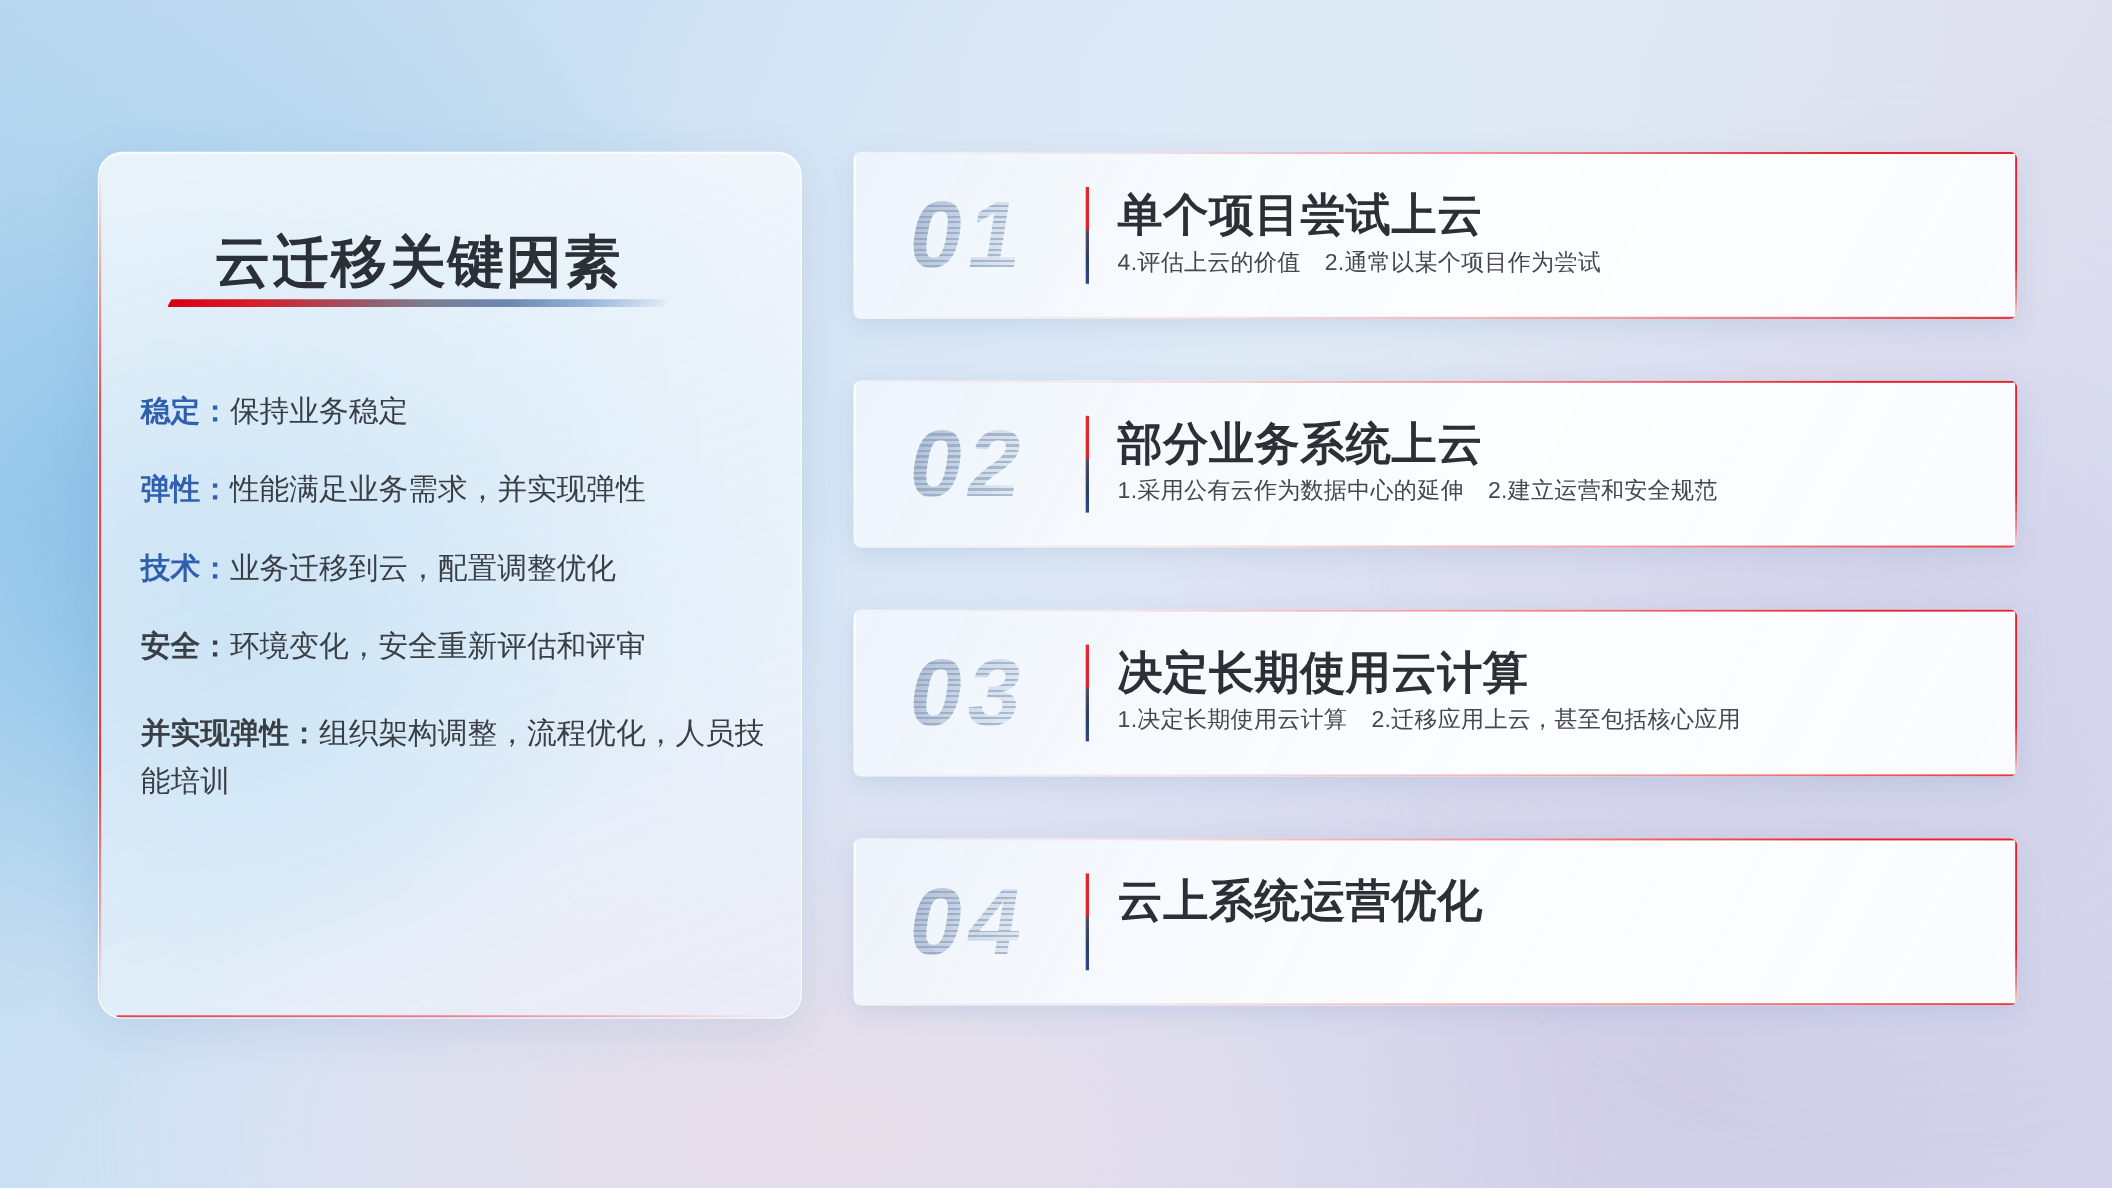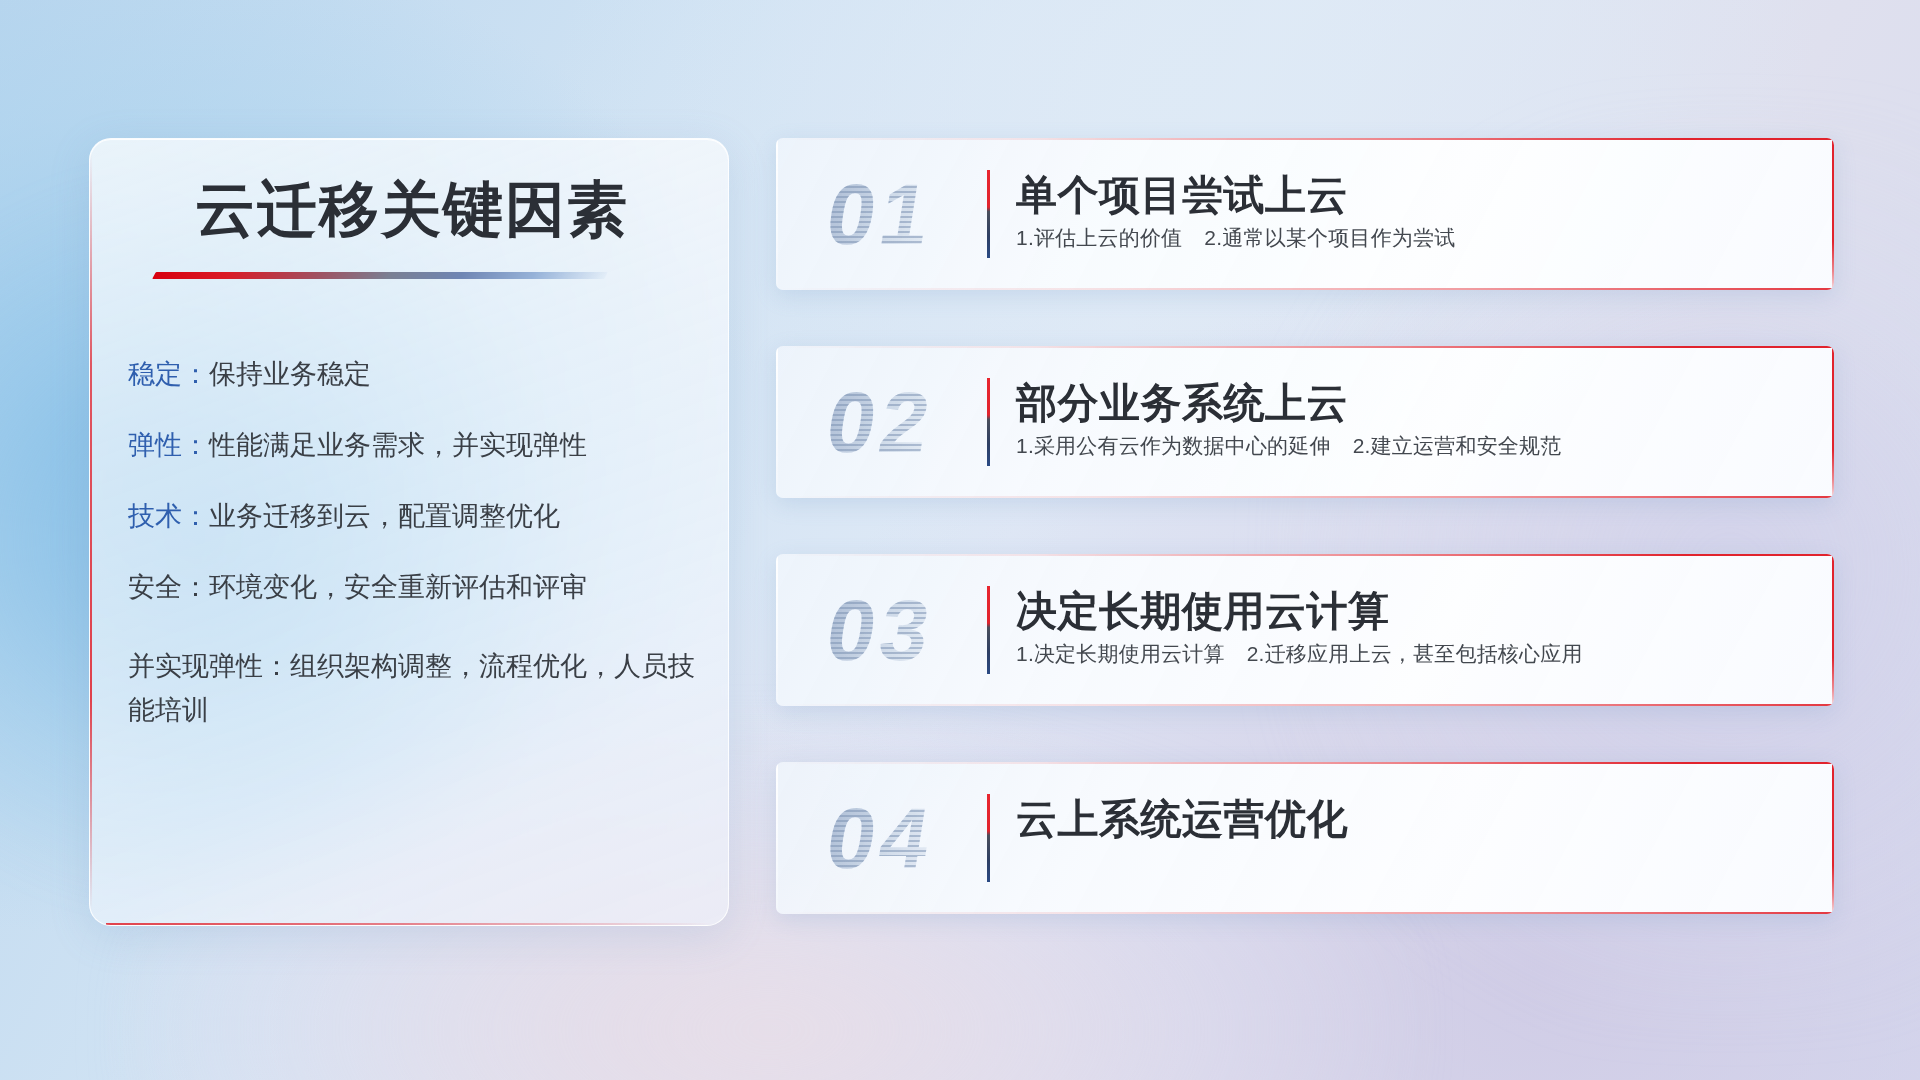--- a/index.html
+++ b/index.html
@@ -72,22 +72,22 @@
   #left-panel-accent-bottom {
     position: absolute;
     left: 16px; right: 16px; bottom: 0;
     height: 2px;
     background: linear-gradient(90deg, rgba(225,35,45,0.85) 0%, rgba(225,35,45,0.55) 48%, rgba(225,35,45,0) 100%);
   }
 
   #panel-title {
     position: absolute;
     left: 105px;
-    top: 31px;
-    font-size: 60px;
+    top: 65px;
+    font-size: 51px;
     font-weight: bold;
     letter-spacing: 2px;
     color: #2b2f36;
     white-space: nowrap;
   }
   #panel-title-underline {
     position: absolute;
     left: 64px;
     top: 133px;
     width: 452px;
@@ -106,21 +106,21 @@
   .panel-row {
     font-size: 27px;
     line-height: 1.0;
     margin-bottom: 44px;
     white-space: nowrap;
     color: #3a3f46;
   }
   .panel-row:last-child { margin-bottom: 0; }
   .panel-label {
     color: #2f5fae;
-    font-weight: 400;
+    font-weight: 700;
   }
   .panel-label.neutral { color: #3a3f46; }
   .panel-text { color: #3a3f46; }
   .panel-row.wrapped { white-space: normal; line-height: 1.62; }
 
   
   #cards {
     position: absolute;
     left: 776px;
     top: 138px;
@@ -267,21 +267,21 @@
     <div class="card-edge-top"></div>
     <div class="card-edge-right"></div>
     <div class="card-edge-bottom"></div>
     <div class="card-edge-left"></div>
     <div class="card-number-skew">
       <div class="card-number">01</div>
     </div>
     <div class="card-divider"></div>
     <div class="card-title">单个项目尝试上云</div>
     <div class="card-subtitle">
-      <span>1.评估上云的价值</span><span class="sub-gap"></span><span>2.通常以某个项目作为尝试</span>
+      <span>4.评估上云的价值</span><span class="sub-gap"></span><span>2.通常以某个项目作为尝试</span>
     </div>
   </div>
 
   <div class="card">
     <div class="card-edge-top"></div>
     <div class="card-edge-right"></div>
     <div class="card-edge-bottom"></div>
     <div class="card-edge-left"></div>
     <div class="card-number-skew">
       <div class="card-number">02</div>

